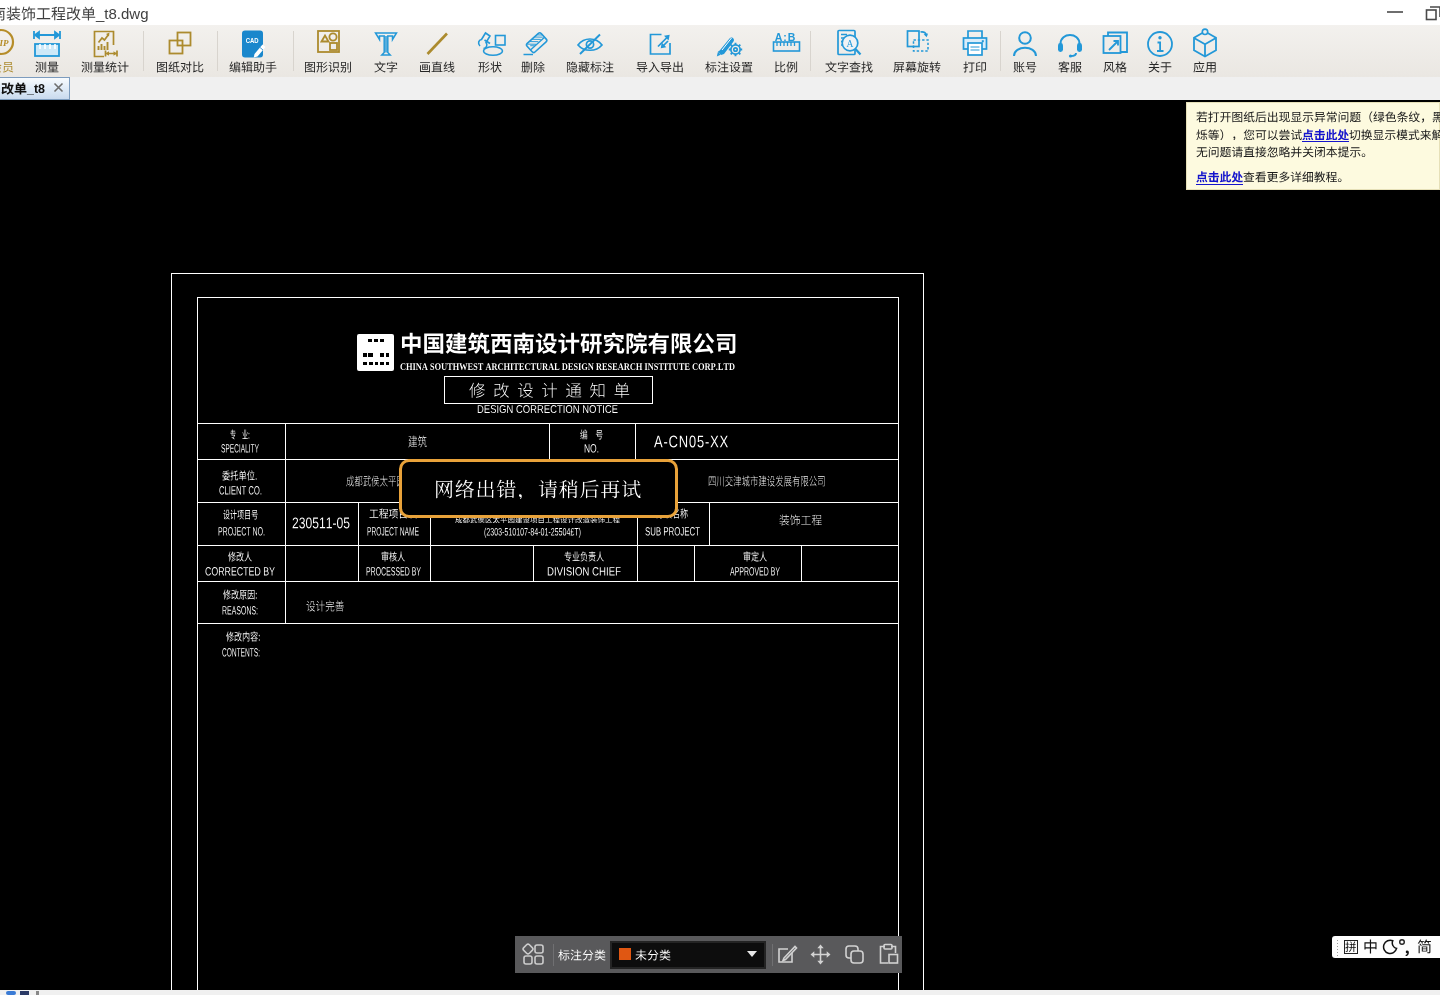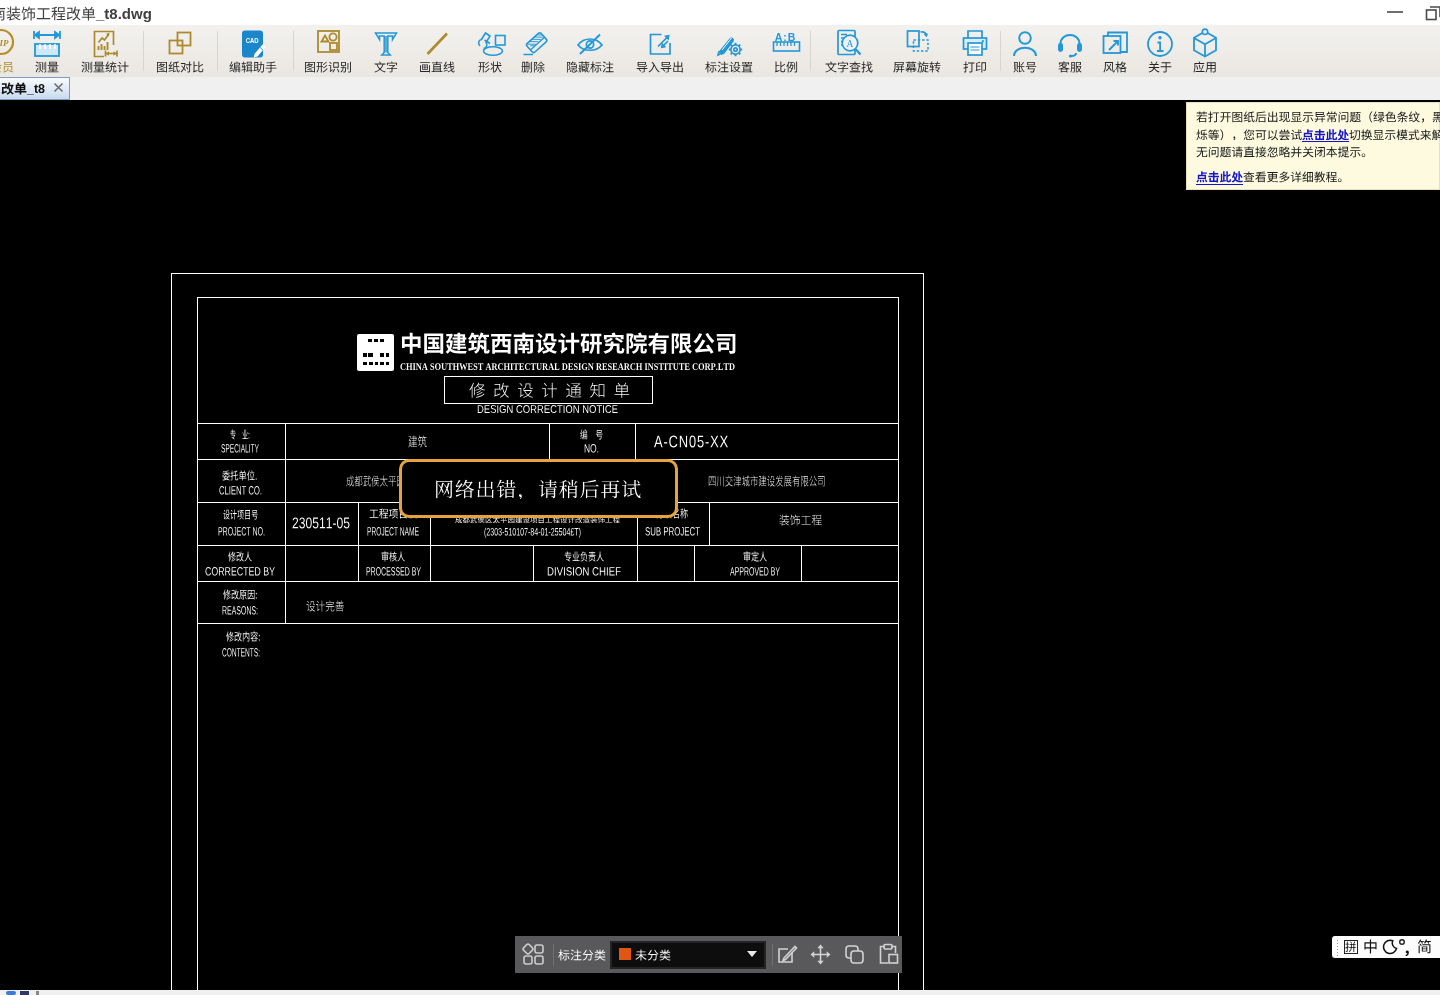--- a/index.html
+++ b/index.html
@@ -13,21 +13,21 @@
       <g fill="#404040" transform="scale(1,-1)">
         <use href="#r5357" x="0"></use>
         <use href="#r88c5" x="1000"></use>
         <use href="#r9970" x="2000"></use>
         <use href="#r5de5" x="3000"></use>
         <use href="#r7a0b" x="4000"></use>
         <use href="#r6539" x="5000"></use>
         <use href="#r5355" x="6000"></use>
       </g>
     </svg>
-    <div class="lt" style="left:96px;top:2.7px;font-size:15px;color:#404040;font-weight:700;letter-spacing:0.0px;font-family:'Liberation Sans',sans-serif;">_t8.dwg</div>
+    <div class="lt" style="left:96px;top:2.7px;font-size:15px;color:#404040;font-weight:400;letter-spacing:0.0px;font-family:'Liberation Sans',sans-serif;">_t8.dwg</div>
     <svg class="ic" style="left:1378px;top:0px" width="66" height="25" viewBox="0 0 66 25">
       <path d="M9 12 H25" stroke="#4a4a4a" stroke-width="1.6" fill="none"></path>
       <path d="M52 7 H62 V17" stroke="#4a4a4a" stroke-width="1.6" fill="none"></path>
       <rect x="48.5" y="10" width="9.5" height="9.5" fill="#fff" stroke="#4a4a4a" stroke-width="1.6"></rect>
     </svg>
     <div style="position:absolute;left:0px;top:25px;width:1440px;height:52px;background:linear-gradient(#f3f1ee,#eae7e2)"></div>
     <div style="position:absolute;left:142.5px;top:31px;width:1px;height:40px;background:#d8d4ce"></div>
     <div style="position:absolute;left:216.5px;top:31px;width:1px;height:40px;background:#d8d4ce"></div>
     <div style="position:absolute;left:292.5px;top:31px;width:1px;height:40px;background:#d8d4ce"></div>
     <div style="position:absolute;left:810px;top:31px;width:1px;height:40px;background:#d8d4ce"></div>

